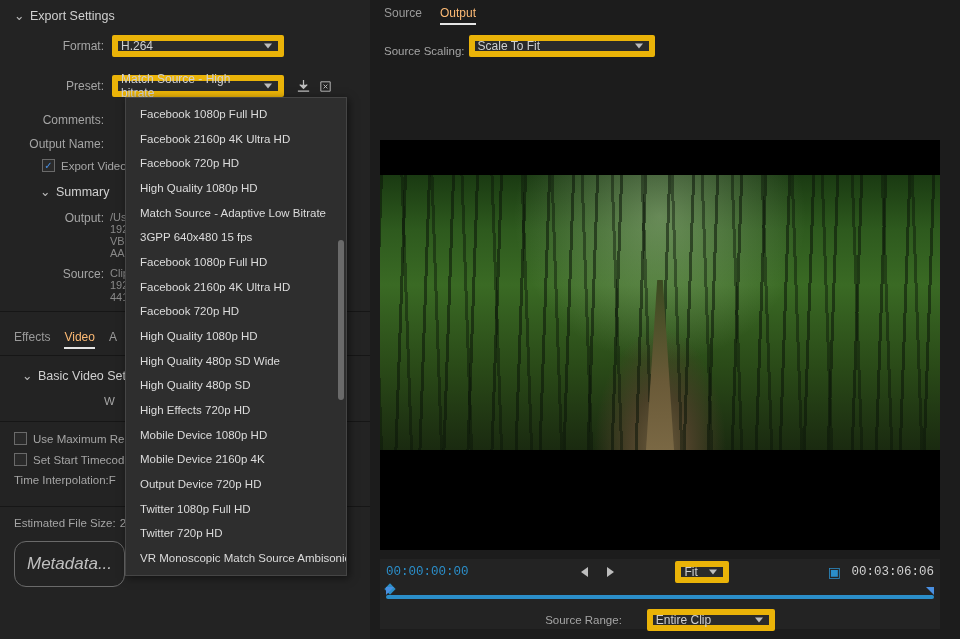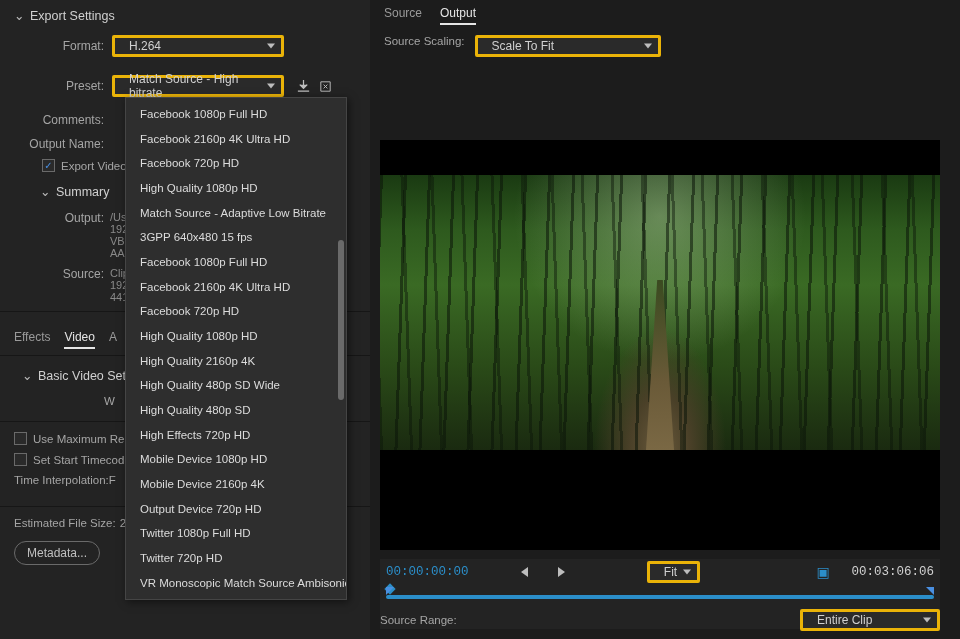--- a/index.html
+++ b/index.html
@@ -20,63 +20,63 @@
   .right-panel {
     position: absolute; left: 370px; top: 0; right: 0; height: 639px;
     background: #1c1c1c;
     padding: 6px 14px;
   }
   .row { display: flex; align-items: center; margin-bottom: 8px; margin-top: 12px; }
   .label { color: #a5a5a5; text-align: right; }
   .section-hdr { display:flex; align-items:center; color:#d0d0d0; font-size:12.5px; margin-bottom:10px; }
   .chev { display:inline-block; width:10px; margin-right:6px; color:#bdbdbd; }
   .select {
-    background:#2a2a2a; border:3px solid #eab308; color:#d0d0d0;
-    height:22px; padding:2px 20px 2px 14px; position:relative; border-radius:2px;
+    background:#2a2a2a; border:6px solid #eab308; color:#d0d0d0;
+    height:22px; padding:2px 20px 2px 3px; position:relative; border-radius:2px;
     display:flex; align-items:center; cursor:pointer;
   }
   .select::after {
     content:""; position:absolute; right:6px; top:50%; transform:translateY(-50%);
     border-left:4px solid transparent; border-right:4px solid transparent; border-top:5px solid #bdbdbd;
   }
   .checkbox {
     width:13px; height:13px; border:1px solid #6a6a6a; background:#2a2a2a;
     display:inline-flex; align-items:center; justify-content:center; margin-right:6px;
     cursor:pointer;
   }
   .checkbox.checked::after { content:"✓"; font-size:10px; color:#4a90e2; }
   .small { font-size:11.5px; color:#a5a5a5; }
   .subval { color:#8a8a8a; font-size:11px; margin-left:2px; }
   .tabs { display:flex; gap:14px; margin-top:18px; margin-bottom:6px; }
   .tab { color:#9a9a9a; padding-bottom:3px; cursor:pointer; }
-  .tab.active { color:#e5e5e5; border-bottom:2px solid #e5e5e5; }
+  .tab.active { color:#fdba74; border-bottom:2px solid #e5e5e5; }
   .divider { height:1px; background:#161616; margin:4px -14px; }
   .pill-btn {
     border:1px solid #6a6a6a; background:transparent; color:#c0c0c0;
-    border-radius:12px; padding:4px 12px; font-size:12px; cursor:pointer;
+    border-radius:12px; padding:12px 12px; font-size:17px; cursor:pointer;font-style:italic;
   }
   .icon-btn { width:18px; height:18px; color:#bdbdbd; cursor:pointer; display:flex; align-items:center; justify-content:center; }
 
   
   .dropdown {
     position:absolute; left:125px; top:97px; width:222px; max-height:540px;
     background:#2e2e2e; border:1px solid #454545;
     box-shadow:2px 2px 8px rgba(0,0,0,.5); z-index:100;
     padding:4px 0; overflow:hidden;
   }
   .dd-item {
     padding:4px 8px 4px 14px; color:#dcdcdc; font-size:11.5px; cursor:pointer;
     white-space:nowrap; line-height:1.45;
   }
   .dd-scroll { position:absolute; right:2px; top:4px; bottom:4px; width:6px; }
   .dd-scroll .thumb { position:absolute; right:0; width:6px; background:#6a6a6a; border-radius:3px; top:138px; height:160px; }
 
   
   .r-tabs { display:flex; gap:18px; margin-bottom:10px; }
-  .r-srcrow { display:flex; align-items:flex-start; gap:10px; margin-bottom:10px;}
+  .r-srcrow { display:flex; align-items:flex-end; gap:4px; margin-bottom:10px;}
   .preview {
     position:absolute; left:380px; top:140px; width:560px; height:410px;
     background:#000;
   }
   .preview .img {
     position:absolute; left:0; right:0; top:35px; bottom:100px;
     background:
       radial-gradient(ellipse 120px 220px at 50% 100%, #6a5a3c 0%, #4a4028 25%, transparent 55%),
       linear-gradient(to bottom, #1a3a12 0%, #2e5a1e 20%, #3a6a24 40%, #2a4a18 70%, #1a2a10 100%);
   }
@@ -90,29 +90,29 @@
   .preview .img::after {
     content:""; position:absolute; left:50%; bottom:0; transform:translateX(-50%);
     width:140px; height:170px;
     background:linear-gradient(to top, #7a6844 0%, #6a5a38 40%, #3a4a20 100%);
     clip-path:polygon(40% 100%, 60% 100%, 52% 0%, 48% 0%);
   }
   .controls {
     position:absolute; left:380px; top:559px; width:560px; height:70px;
     background:#232323;
   }
-  .ctrl-row1 { display:flex; align-items:center; height:26px; padding:0 6px; gap:20px; }
+  .ctrl-row1 { display:flex; align-items:center; height:26px; padding:0 6px; gap:8px; }
   .tc { color:#2b8ec9; font-family:"Courier New",monospace; font-size:12.5px; min-width:90px; }
   .tc-right { margin-left:auto; color:#d0d0d0; font-family:"Courier New",monospace; font-size:12.5px; }
   .timeline { position:relative; height:18px; margin:2px 6px 4px 6px; }
   .timeline .track { position:absolute; left:0; right:0; top:8px; height:4px; background:#2b8ec9; border-radius:2px; }
   .timeline .in  { position:absolute; left:0; top:0; width:0; height:0; border-top:8px solid #4a90e2; border-right:8px solid transparent; }
   .timeline .out { position:absolute; right:0; top:0; width:0; height:0; border-top:8px solid #4a90e2; border-left:8px solid transparent; }
   .timeline .head { position:absolute; left:0; top:-2px; width:8px; height:8px; background:#2b8ec9; transform:rotate(45deg); }
-  .ctrl-row2 { display:flex; align-items:center; justify-content:space-between; gap:25px; }
+  .ctrl-row2 { display:flex; align-items:center; justify-content:center; gap:25px; }
   .fit-select { width:54px; }
   .safe-icon { color:#2b8ec9; font-size:14px; }
   .tri { width:0; height:0; border-top:5px solid transparent; border-bottom:5px solid transparent; }
   .tri.l { border-right:7px solid #bdbdbd; }
   .tri.r { border-left:7px solid #bdbdbd; }
 </style>
 </head>
 <body>
 
 <div class="left-panel">
@@ -234,21 +234,20 @@
       <div class="dd-item">Facebook 1080p Full HD</div>
       <div class="dd-item">Facebook 2160p 4K Ultra HD</div>
       <div class="dd-item">Facebook 720p HD</div>
       <div class="dd-item">High Quality 1080p HD</div>
       <div class="dd-item">Match Source - Adaptive Low Bitrate</div>
       <div class="dd-item">3GPP 640x480 15 fps</div>
       <div class="dd-item">Facebook 1080p Full HD</div>
       <div class="dd-item">Facebook 2160p 4K Ultra HD</div>
       <div class="dd-item">Facebook 720p HD</div>
       <div class="dd-item">High Quality 1080p HD</div>
-      <div class="dd-item">High Quality 2160p 4K</div>
       <div class="dd-item">High Quality 480p SD Wide</div>
       <div class="dd-item">High Quality 480p SD</div>
       <div class="dd-item">High Effects 720p HD</div>
       <div class="dd-item">Mobile Device 1080p HD</div>
       <div class="dd-item">Mobile Device 2160p 4K</div>
       <div class="dd-item">Output Device 720p HD</div>
       <div class="dd-item">Twitter 1080p Full HD</div>
       <div class="dd-item">Twitter 720p HD</div>
       <div class="dd-item">VR Monoscopic Match Source Ambisonics</div>
     </div>
@@ -293,17 +292,17 @@
     <span class="tc-right">00:03:06:06</span>
   </div>
   <div class="timeline">
     <div class="track"></div>
     <div class="head"></div>
     <div class="in"></div>
     <div class="out"></div>
   </div>
   <div class="ctrl-row2">
     <span class="small">Source Range:</span>
-    <div class="select" style="width:140px">
+    <div class="select" style="width:128px">
       <span>Entire Clip</span>
     </div>
   </div>
 </div>
 
 </body></html>

